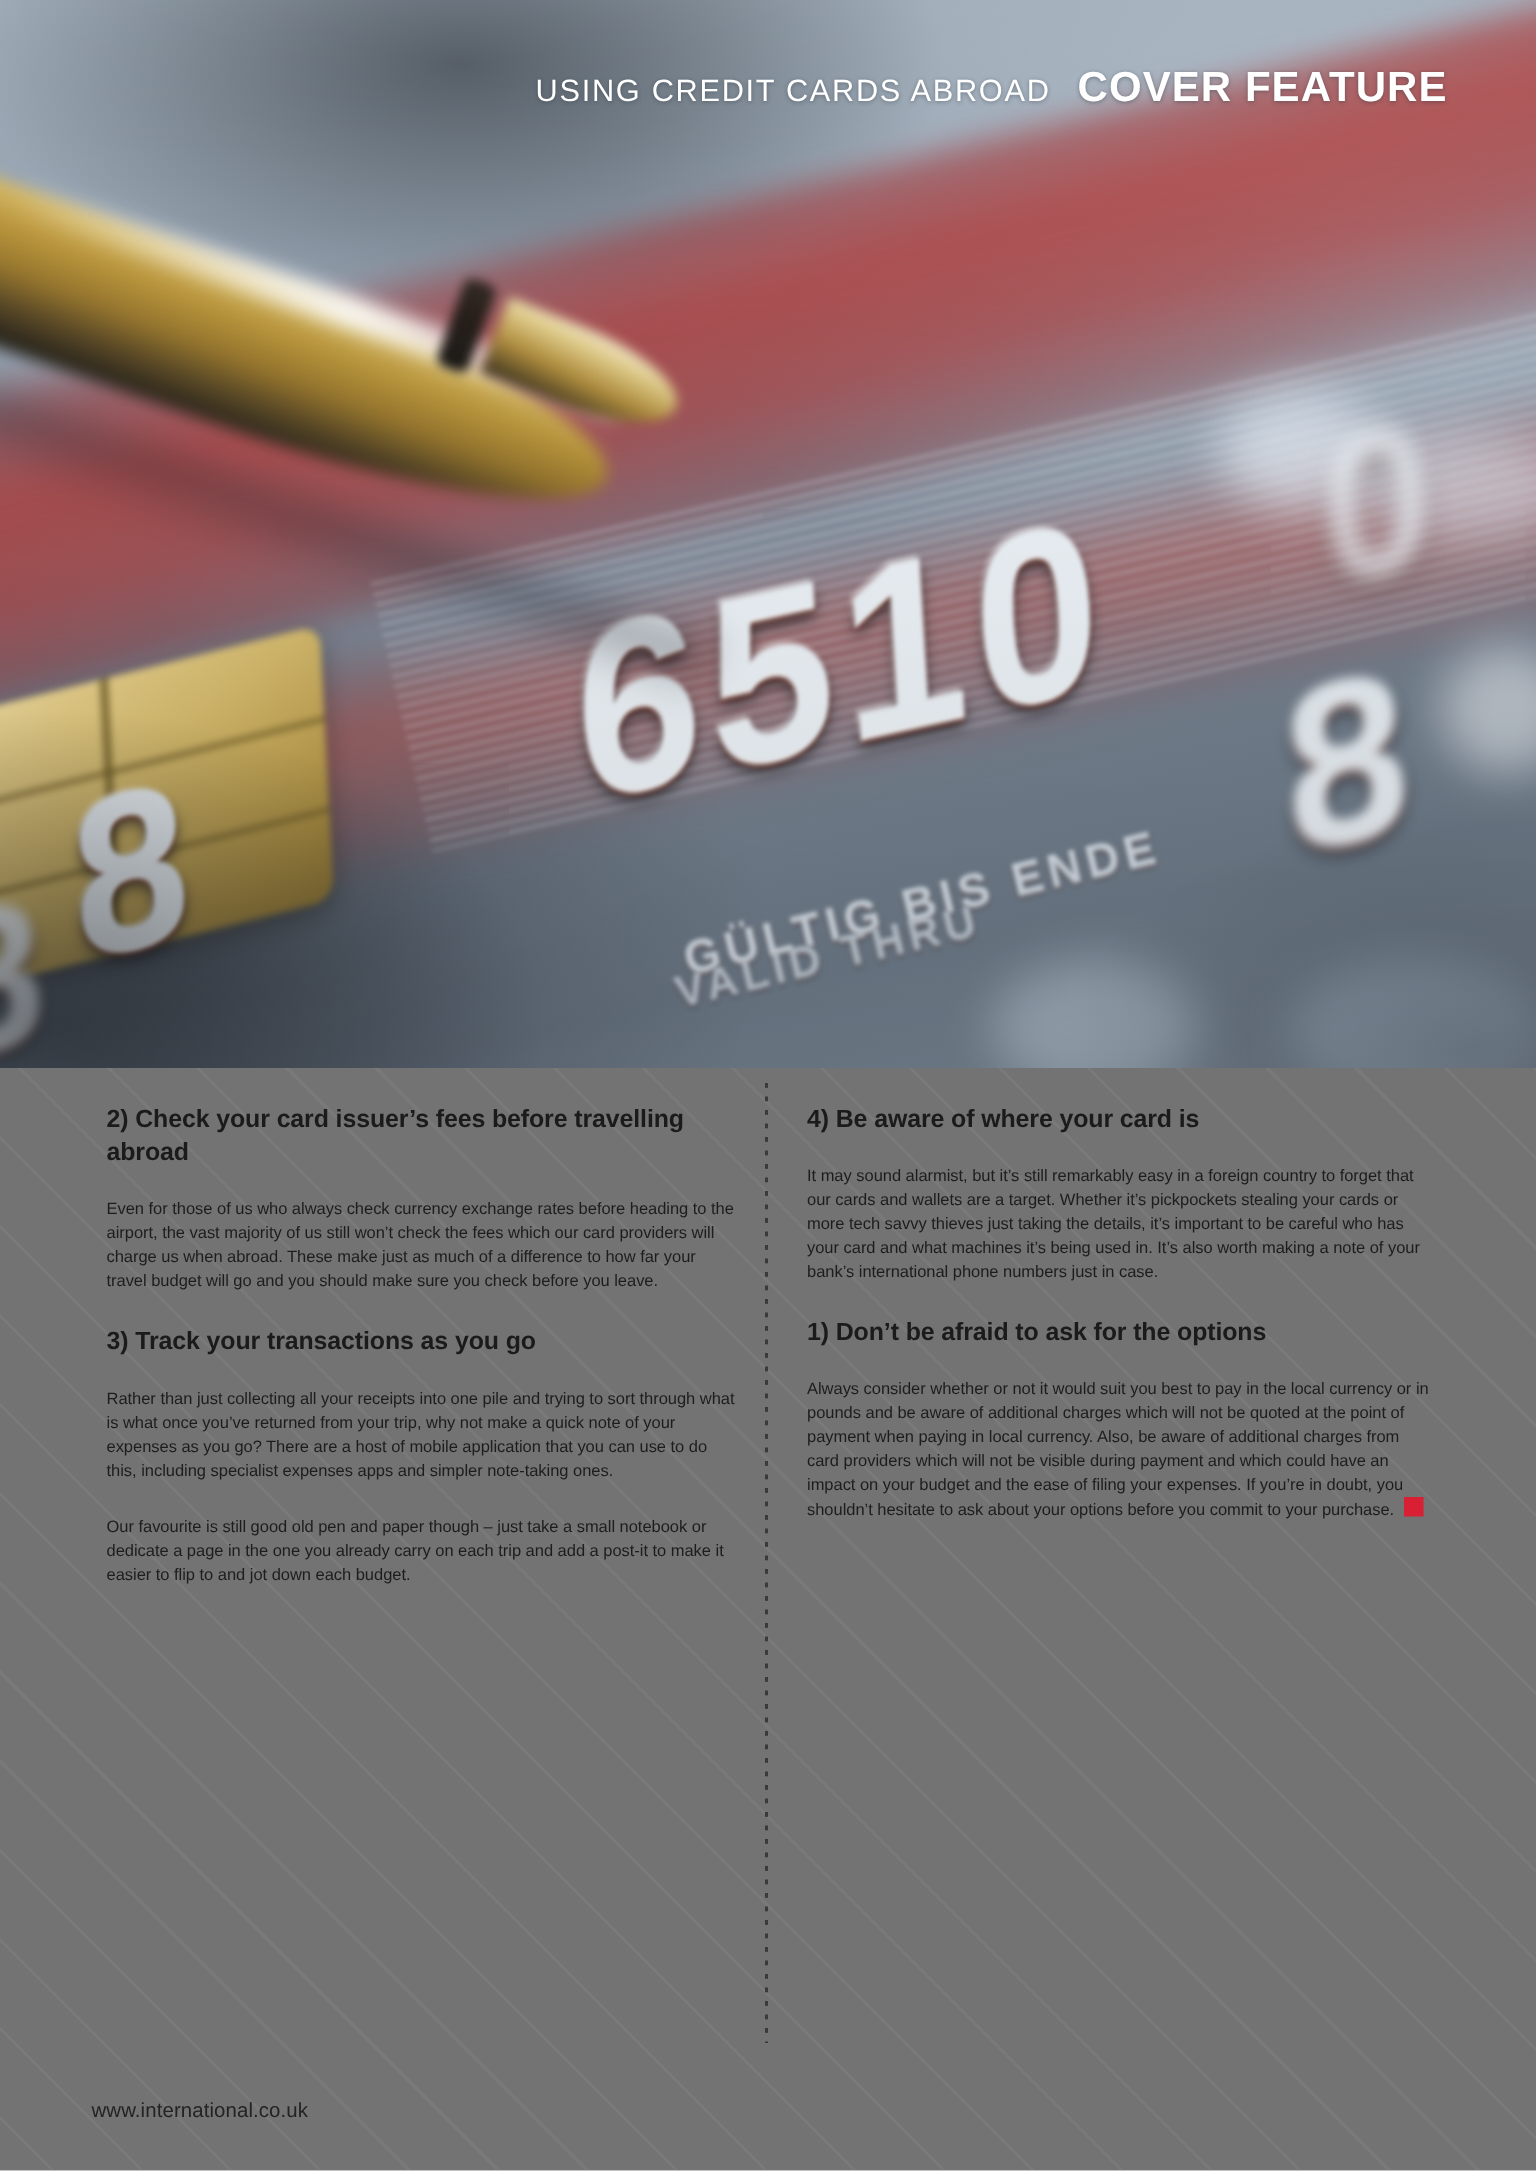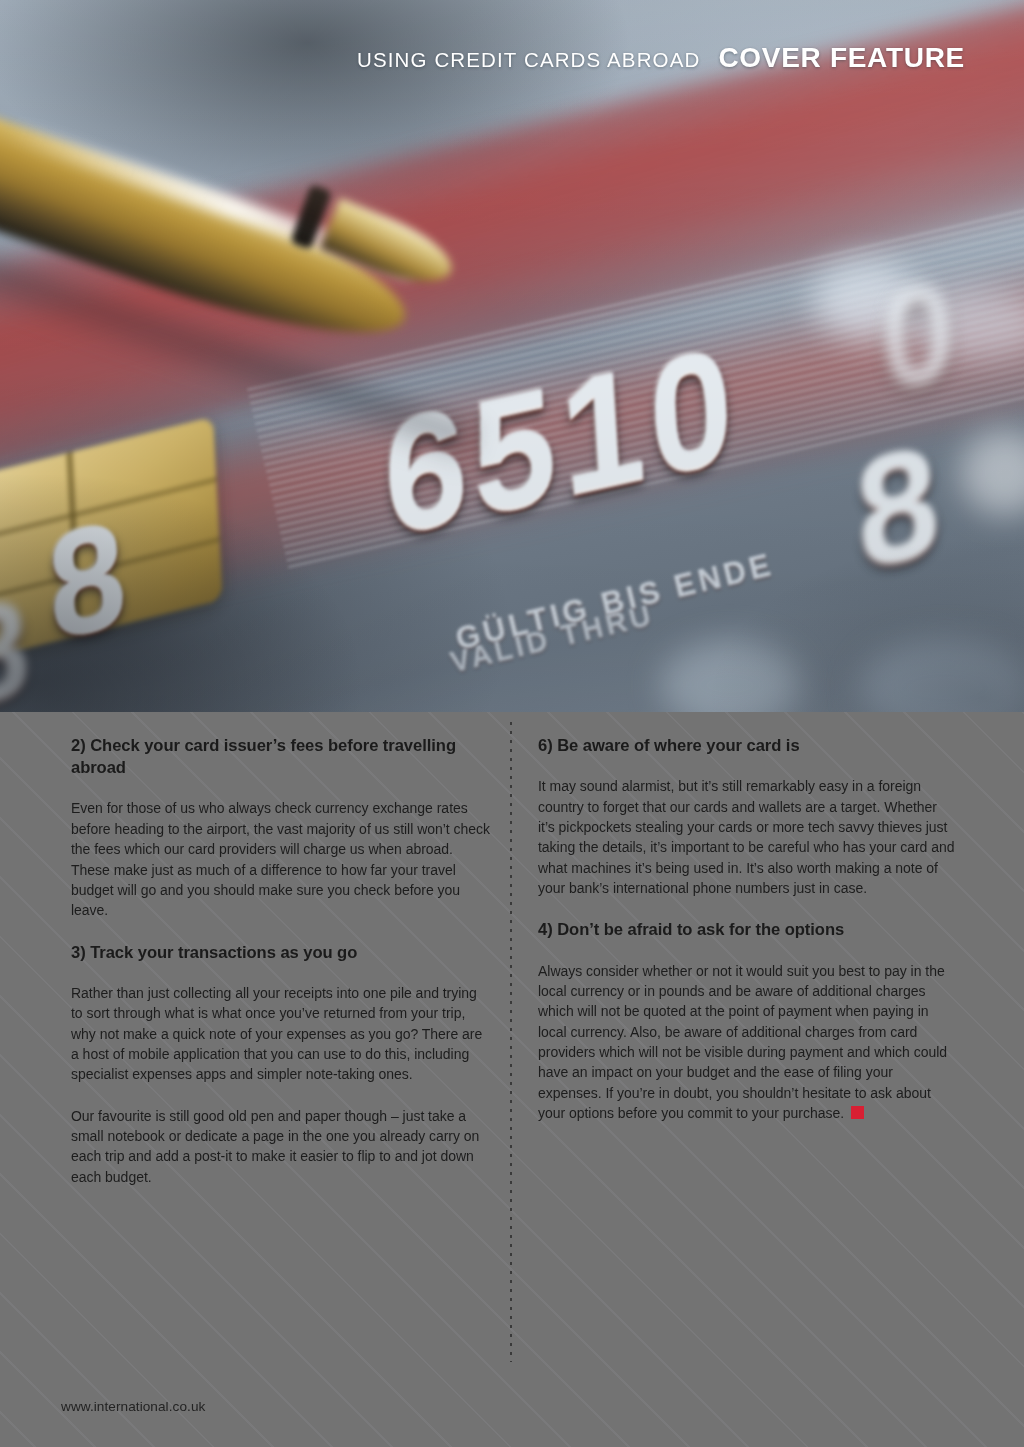--- a/index.html
+++ b/index.html
@@ -313,21 +313,21 @@
 
   h2.sub {
     font-size:16.6px;
     font-weight:700;
     color:#1b1b1b;
     line-height:1.34;
     letter-spacing:-0.004em;
     margin:0 0 19px 0;
   }
   p.para {
-    font-size:14px;
+    font-size:11px;
     font-weight:400;
     color:#1d1d1d;
     line-height:1.455;
     letter-spacing:-0.002em;
     margin:0 0 21px 0;
   }
   p.para.last { margin-bottom:0; }
   .gapbefore { margin-top:11px; }
 
   .endmark {
@@ -424,23 +424,23 @@
 
       <div class="col col-left">
         <h2 class="sub">2) Check your card issuer’s fees before travelling abroad</h2>
         <p class="para">Even for those of us who always check currency exchange rates before heading to the airport, the vast majority of us still won’t check the fees which our card providers will charge us when abroad. These make just as much of a difference to how far your travel budget will go and you should make sure you check before you leave.</p>
         <h2 class="sub gapbefore">3) Track your transactions as you go</h2>
         <p class="para">Rather than just collecting all your receipts into one pile and trying to sort through what is what once you’ve returned from your trip, why not make a quick note of your expenses as you go? There are a host of mobile application that you can use to do this, including specialist expenses apps and simpler note-taking ones.</p>
         <p class="para last">Our favourite is still good old pen and paper though – just take a small notebook or dedicate a page in the one you already carry on each trip and add a post-it to make it easier to flip to and jot down each budget.</p>
       </div>
 
       <div class="col col-right">
-        <h2 class="sub">6) Be aware of where your card is</h2>
+        <h2 class="sub">4) Be aware of where your card is</h2>
         <p class="para">It may sound alarmist, but it’s still remarkably easy in a foreign country to forget that our cards and wallets are a target. Whether it’s pickpockets stealing your cards or more tech savvy thieves just taking the details, it’s important to be careful who has your card and what machines it’s being used in. It’s also worth making a note of your bank’s international phone numbers just in case.</p>
-        <h2 class="sub gapbefore">4) Don’t be afraid to ask for the options</h2>
+        <h2 class="sub gapbefore">1) Don’t be afraid to ask for the options</h2>
         <p class="para last"><span>Always consider whether or not it would suit you best to pay in the local currency or in pounds and be aware of additional charges which will not be quoted at the point of payment when paying in local currency. Also, be aware of additional charges from card providers which will not be visible during payment and which could have an impact on your budget and the ease of filing your expenses. If you’re in doubt, you shouldn’t hesitate to ask about your options before you commit to your purchase.</span><span class="endmark"></span></p>
       </div>
 
     </div>
   </div>
 
   <div class="footer">
     <a class="footer-url" href="#" style="text-decoration:none;">www.international.co.uk</a>
   </div>
 

